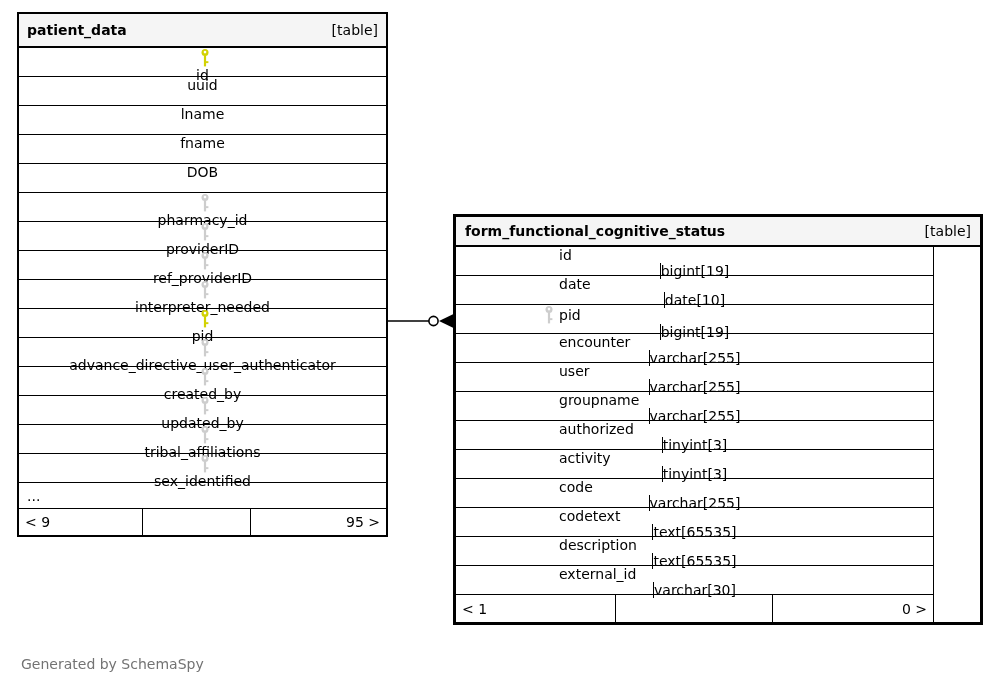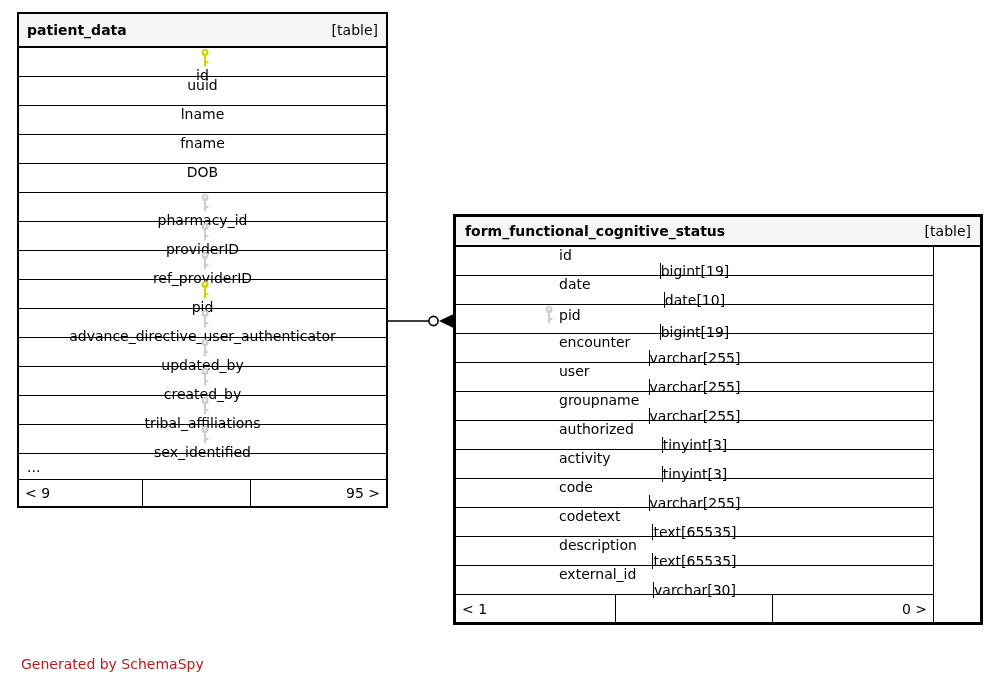--- a/index.html
+++ b/index.html
@@ -44,21 +44,21 @@
 
   
   .key { display:block; }
   .key.pk { color:#d2d203; }
   .key.fk { color:#cdcdcd; }
 
   
   #rel { position:absolute; left:386px; top:309px; }
 
   
-  #gen-note { position:absolute; left:21px; top:656px; color:#b91c1c; }
+  #gen-note { position:absolute; left:21px; top:656px; color:#737373; }
 </style>
 </head>
 <body>
 
 <div id="canvas">
 
   <div class="tnode" id="t-patient">
     <div class="thead">
       <span class="tname">patient_data</span>
       <span class="ttag">[table]</span>
@@ -119,20 +119,31 @@
             <circle cx="5" cy="4.6" r="3.5" fill="currentColor"></circle>
             <circle cx="5" cy="4.1" r="1.3" fill="#fff"></circle>
             <rect x="3.9" y="7.4" width="2.2" height="11" fill="currentColor"></rect>
             <rect x="6" y="13.2" width="2.4" height="1.9" fill="currentColor"></rect>
           </svg>
         </span>
       <span class="cname">ref_providerID</span>
     </div>
     <div class="trow">
       <span class="keyslot">
+          <svg class="key fk" width="10" height="19" viewBox="0 0 10 19">
+            <circle cx="5" cy="4.6" r="3.5" fill="currentColor"></circle>
+            <circle cx="5" cy="4.1" r="1.3" fill="#fff"></circle>
+            <rect x="3.9" y="7.4" width="2.2" height="11" fill="currentColor"></rect>
+            <rect x="6" y="13.2" width="2.4" height="1.9" fill="currentColor"></rect>
+          </svg>
+        </span>
+      <span class="cname">interpreter_needed</span>
+    </div>
+    <div class="trow">
+      <span class="keyslot">
           <svg class="key pk" width="10" height="19" viewBox="0 0 10 19">
             <circle cx="5" cy="4.6" r="3.5" fill="currentColor"></circle>
             <circle cx="5" cy="4.1" r="1.3" fill="#fff"></circle>
             <rect x="3.9" y="7.4" width="2.2" height="11" fill="currentColor"></rect>
             <rect x="6" y="13.2" width="2.4" height="1.9" fill="currentColor"></rect>
           </svg>
         </span>
       <span class="cname">pid</span>
     </div>
     <div class="trow">
@@ -148,32 +159,32 @@
     </div>
     <div class="trow">
       <span class="keyslot">
           <svg class="key fk" width="10" height="19" viewBox="0 0 10 19">
             <circle cx="5" cy="4.6" r="3.5" fill="currentColor"></circle>
             <circle cx="5" cy="4.1" r="1.3" fill="#fff"></circle>
             <rect x="3.9" y="7.4" width="2.2" height="11" fill="currentColor"></rect>
             <rect x="6" y="13.2" width="2.4" height="1.9" fill="currentColor"></rect>
           </svg>
         </span>
+      <span class="cname">created_by</span>
+    </div>
+    <div class="trow">
+      <span class="keyslot">
+          <svg class="key fk" width="10" height="19" viewBox="0 0 10 19">
+            <circle cx="5" cy="4.6" r="3.5" fill="currentColor"></circle>
+            <circle cx="5" cy="4.1" r="1.3" fill="#fff"></circle>
+            <rect x="3.9" y="7.4" width="2.2" height="11" fill="currentColor"></rect>
+            <rect x="6" y="13.2" width="2.4" height="1.9" fill="currentColor"></rect>
+          </svg>
+        </span>
       <span class="cname">updated_by</span>
-    </div>
-    <div class="trow">
-      <span class="keyslot">
-          <svg class="key fk" width="10" height="19" viewBox="0 0 10 19">
-            <circle cx="5" cy="4.6" r="3.5" fill="currentColor"></circle>
-            <circle cx="5" cy="4.1" r="1.3" fill="#fff"></circle>
-            <rect x="3.9" y="7.4" width="2.2" height="11" fill="currentColor"></rect>
-            <rect x="6" y="13.2" width="2.4" height="1.9" fill="currentColor"></rect>
-          </svg>
-        </span>
-      <span class="cname">created_by</span>
     </div>
     <div class="trow">
       <span class="keyslot">
           <svg class="key fk" width="10" height="19" viewBox="0 0 10 19">
             <circle cx="5" cy="4.6" r="3.5" fill="currentColor"></circle>
             <circle cx="5" cy="4.1" r="1.3" fill="#fff"></circle>
             <rect x="3.9" y="7.4" width="2.2" height="11" fill="currentColor"></rect>
             <rect x="6" y="13.2" width="2.4" height="1.9" fill="currentColor"></rect>
           </svg>
         </span>

